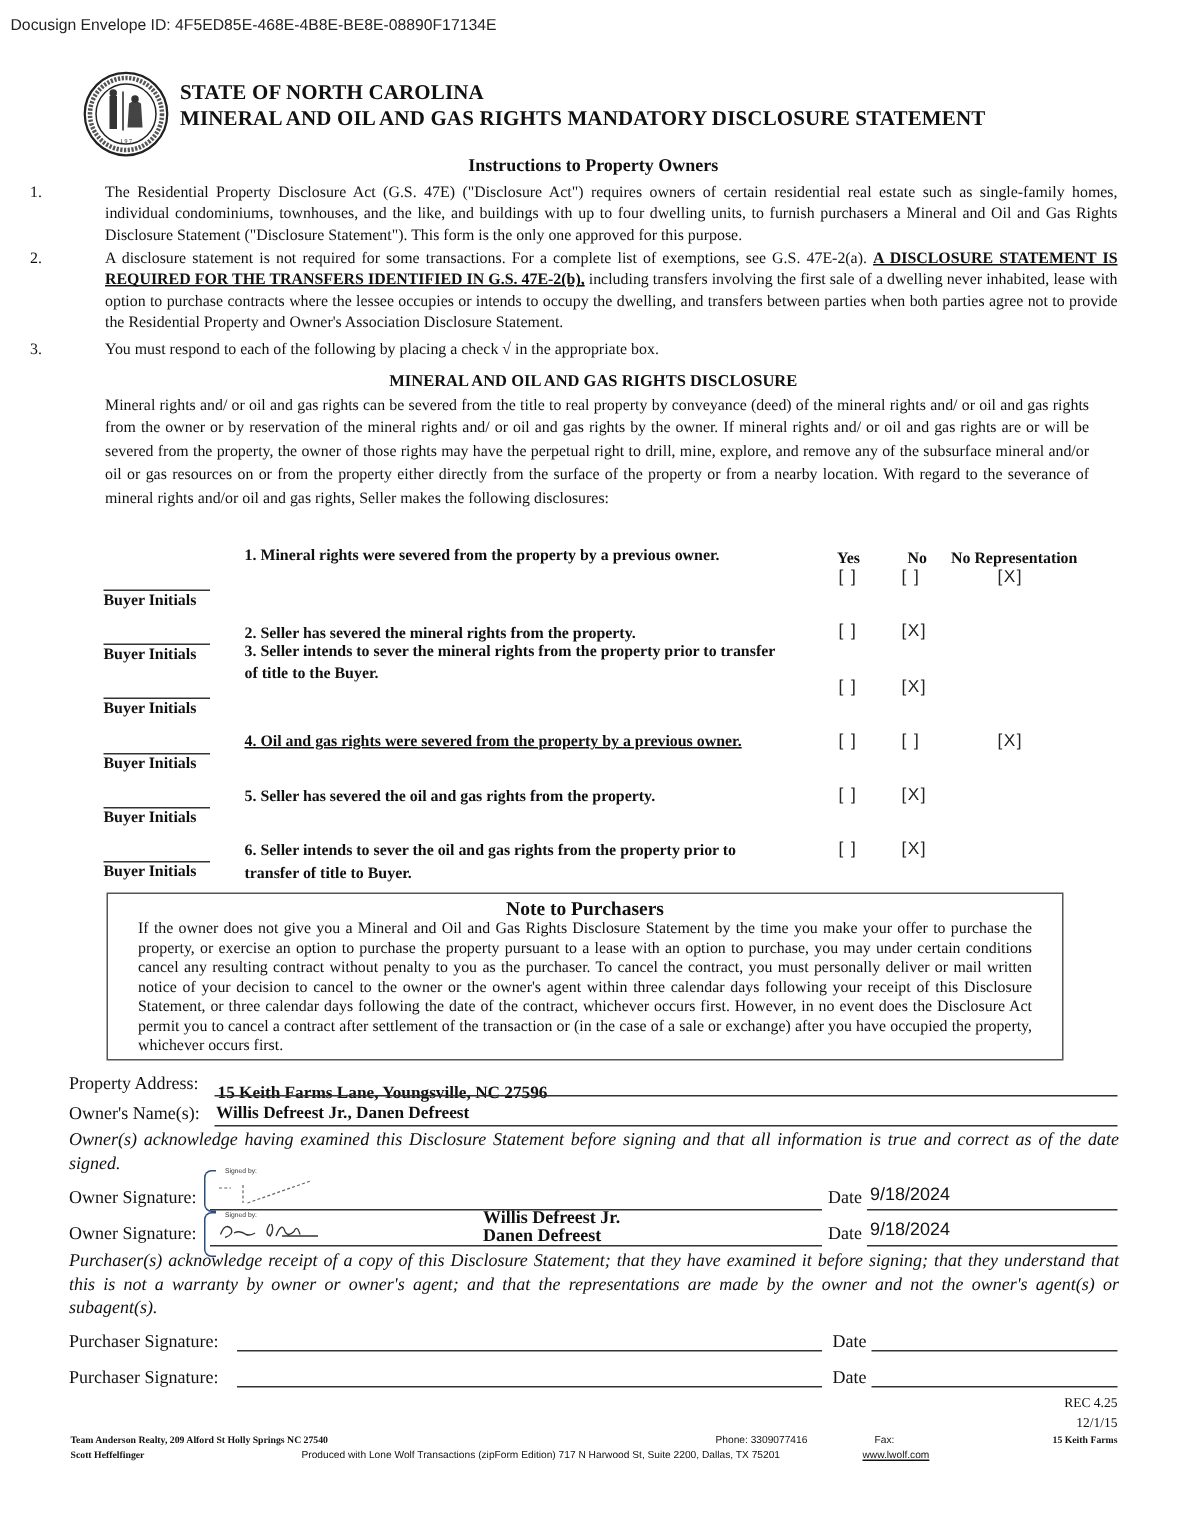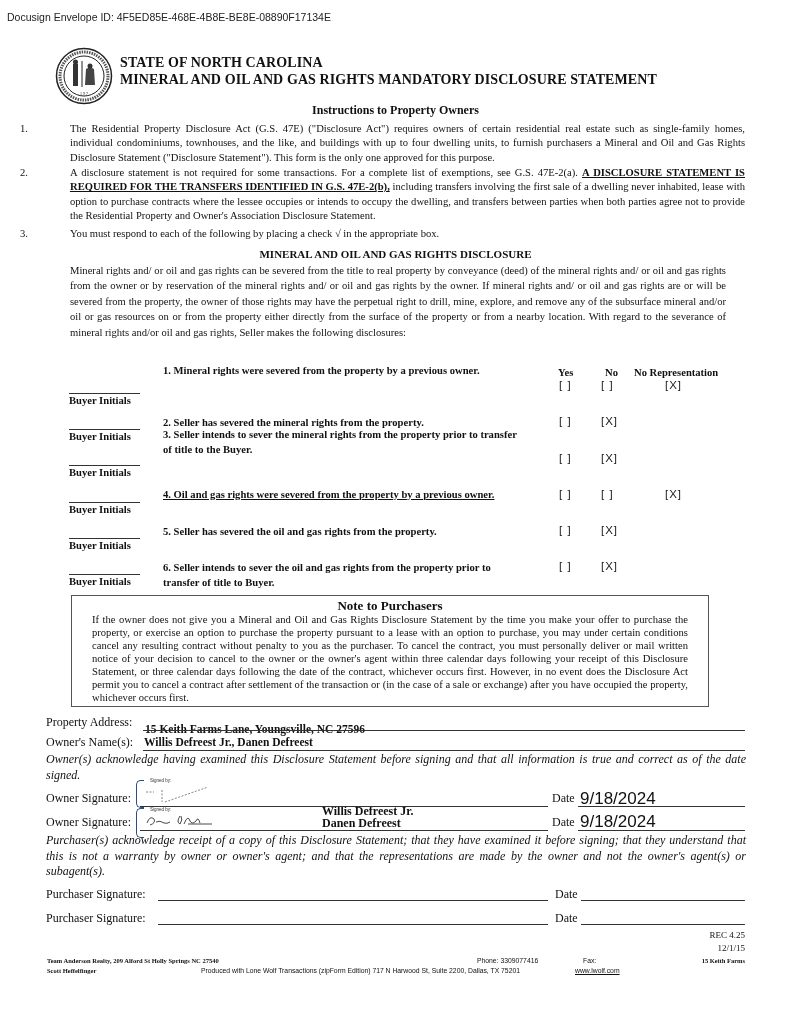--- a/index.html
+++ b/index.html
@@ -23,21 +23,21 @@
   .q-text { left: 163px; width: 370px; font-weight: bold; font-size: 10.6px; line-height: 14.6px; }
   .box { font-family: "Liberation Sans", sans-serif; font-size: 11.5px; letter-spacing: 1px; color: #222; }
   .note-box { left: 71px; top: 595px; width: 638px; height: 112px; border: 1.5px solid #555; }
   .note-title { left: 0; width: 100%; top: 2px; text-align: center; font-weight: bold; font-size: 13px; }
   .note-para { left: 20px; width: 666px; top: 613px; font-size: 10.6px; line-height: 13px; text-align: justify; text-align-last: left; }
   .field-lbl { font-size: 12px; }
   .field-val { font-weight: bold; font-size: 11.5px; }
   .uline { border-top: 1px solid #333; }
   .ital { font-style: italic; font-size: 12px; line-height: 15.5px; width: 700px; text-align: justify; text-align-last: left; }
   .sig-name { font-weight: bold; font-size: 12px; }
-  .date-val { font-family: "Liberation Sans", sans-serif; font-size: 17px; }
+  .date-val { font-family: "Liberation Sans", sans-serif; font-size: 12px; }
   .foot-small { font-size: 6.5px; font-weight: bold; }
   .foot-sans { font-family: "Liberation Sans", sans-serif; font-size: 6.8px; }
   .rec { font-size: 9px; text-align: right; }
   .ds-bracket { border: 1.5px solid #2a4f7f; border-right: none; border-radius: 5px 0 0 5px; }
   .ds-tiny { font-family: "Liberation Sans", sans-serif; font-size: 4.5px; color: #333; }
 </style>
 </head>
 <body>
 
 <div class="abs envelope">Docusign Envelope ID: 4F5ED85E-468E-4B8E-BE8E-08890F17134E</div>

